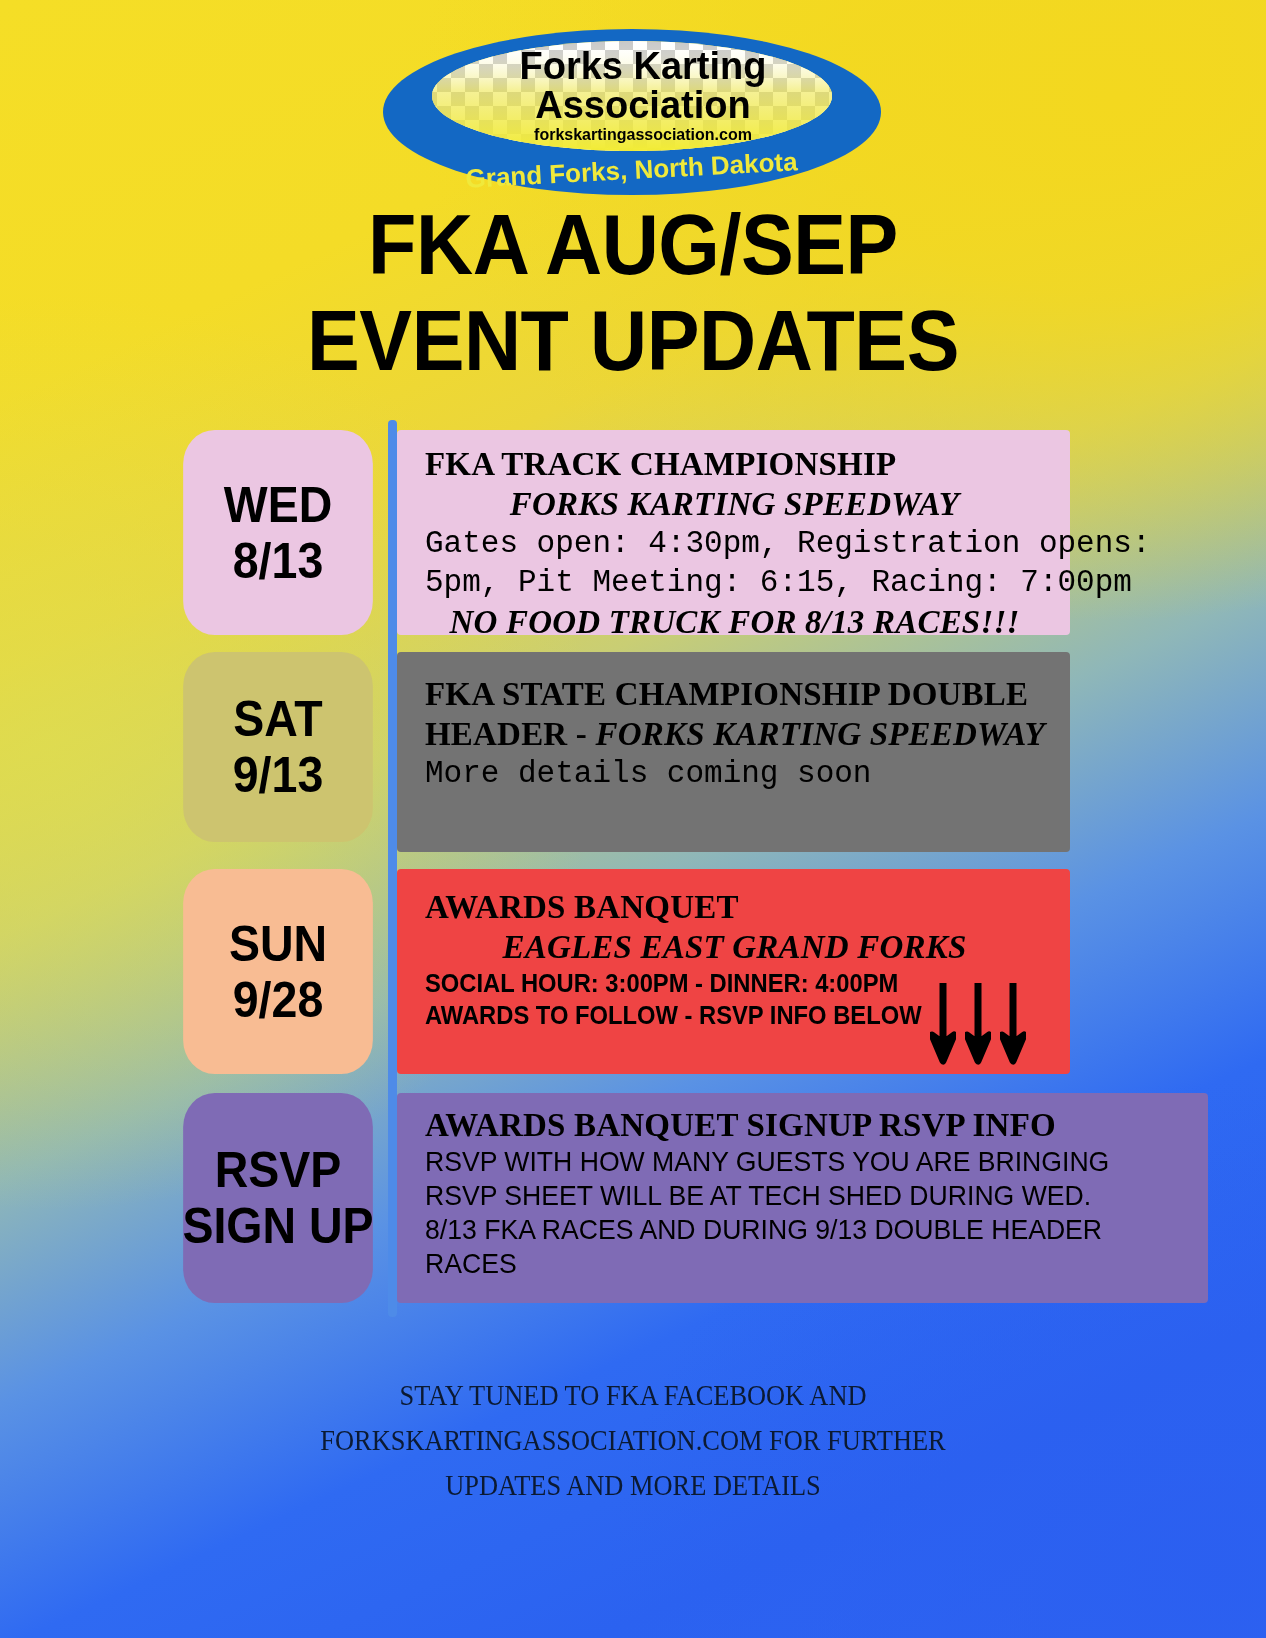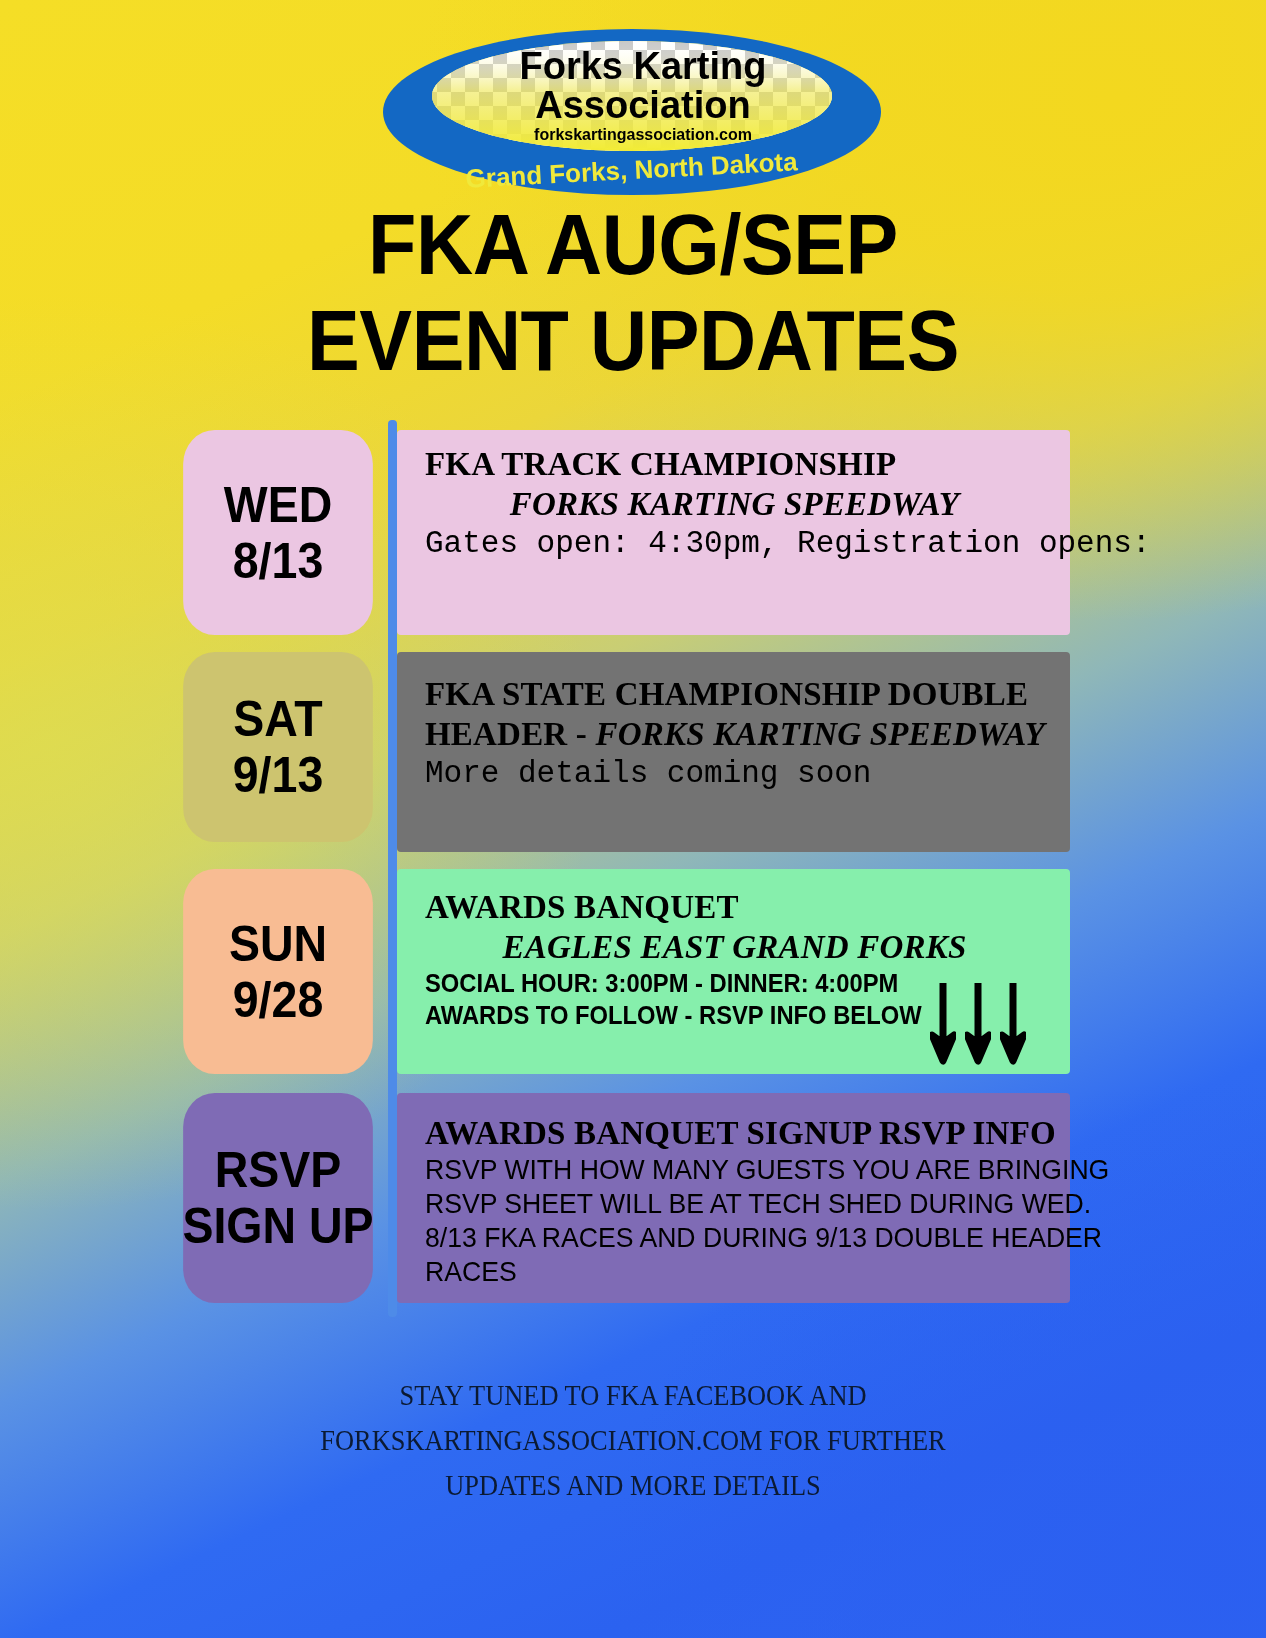--- a/index.html
+++ b/index.html
@@ -215,39 +215,41 @@
 <div id="timeline"></div>
 
 <div class="daycard" style="left:176px; top:430px; width:204px; height:205px; background:#EBC6E2;">
   <span>WED</span>
   <span>8/13</span>
 </div>
 <div class="bodycard" style="left:397px; top:430px; width:673px; height:205px; background:#EBC6E2;">
   <div class="head-b nowrapline">FKA TRACK CHAMPIONSHIP</div>
   <div class="head-bi nowrapline">FORKS KARTING SPEEDWAY</div>
   <div class="body-r nowrapline">Gates open: 4:30pm, Registration opens:</div>
+  <div class="body-r nowrapline">5pm, Pit Meeting: 6:15, Racing: 7:00pm</div>
+  <div class="head-bi nowrapline">NO FOOD TRUCK FOR 8/13 RACES!!!</div>
 </div>
 
 <div class="daycard" style="left:176px; top:652px; width:204px; height:190px; background:#CDC46F;">
   <span>SAT</span>
   <span>9/13</span>
 </div>
 <div class="bodycard" style="left:397px; top:652px; width:673px; height:200px; background:#737373; padding-top:22px;">
   <div class="head-b nowrapline">FKA STATE CHAMPIONSHIP DOUBLE</div>
   <div class="head-b nowrapline">
     <span>HEADER - </span><span class="head-bi">FORKS KARTING SPEEDWAY</span>
   </div>
   <div class="body-r nowrapline">More details coming soon</div>
 </div>
 
 <div class="daycard" style="left:176px; top:869px; width:204px; height:205px; background:#F8BC93;">
   <span>SUN</span>
   <span>9/28</span>
 </div>
-<div class="bodycard" style="left:397px; top:869px; width:673px; height:205px; background:#86efac; padding-top:18px;">
+<div class="bodycard" style="left:397px; top:869px; width:673px; height:205px; background:#ef4444; padding-top:18px;">
   <div class="head-b nowrapline">AWARDS BANQUET</div>
   <div class="head-bi nowrapline">EAGLES EAST GRAND FORKS</div>
   <div class="cond-b nowrapline">SOCIAL HOUR: 3:00PM - DINNER: 4:00PM</div>
   <div class="cond-b nowrapline">AWARDS TO FOLLOW - RSVP INFO BELOW</div>
 </div>
 
 <div id="arrows">
   <svg width="26" height="82" viewBox="0 0 26 82">
     <path d="M13 0 L13 62 M13 78 L2 52 L13 60 L24 52 Z" stroke="#000" stroke-width="7" fill="#000" stroke-linejoin="round"></path>
   </svg>
@@ -256,21 +258,21 @@
   </svg>
   <svg width="26" height="82" viewBox="0 0 26 82">
     <path d="M13 0 L13 62 M13 78 L2 52 L13 60 L24 52 Z" stroke="#000" stroke-width="7" fill="#000" stroke-linejoin="round"></path>
   </svg>
 </div>
 
 <div class="daycard" style="left:176px; top:1093px; width:204px; height:210px; background:#7F6BB5;">
   <span>RSVP</span>
   <span>SIGN UP</span>
 </div>
-<div class="bodycard" style="left:397px; top:1093px; width:673px; height:210px; background:#7F6BB5; padding-top:20px;">
+<div class="bodycard" style="left:397px; top:1093px; width:811px; height:210px; background:#7F6BB5; padding-top:12px;">
   <div class="head-b nowrapline">AWARDS BANQUET SIGNUP RSVP INFO</div>
   <div class="cond-r nowrapline">RSVP WITH HOW MANY GUESTS YOU ARE BRINGING</div>
   <div class="cond-r nowrapline">RSVP SHEET WILL BE AT TECH SHED DURING WED.</div>
   <div class="cond-r nowrapline">8/13 FKA RACES AND DURING 9/13 DOUBLE HEADER</div>
   <div class="cond-r nowrapline">RACES</div>
 </div>
 
 <div id="footer">
   <span>STAY TUNED TO FKA FACEBOOK AND</span>
   <span>FORKSKARTINGASSOCIATION.COM FOR FURTHER</span>

